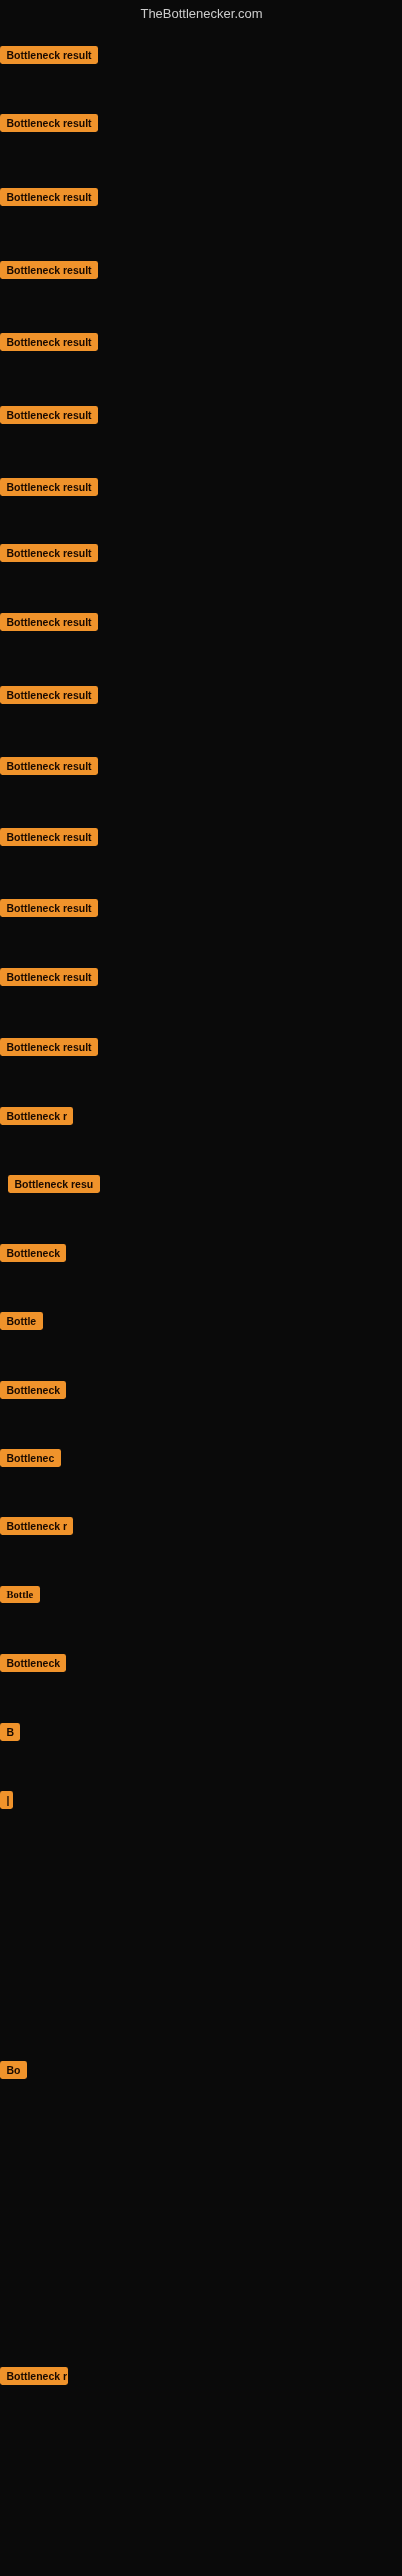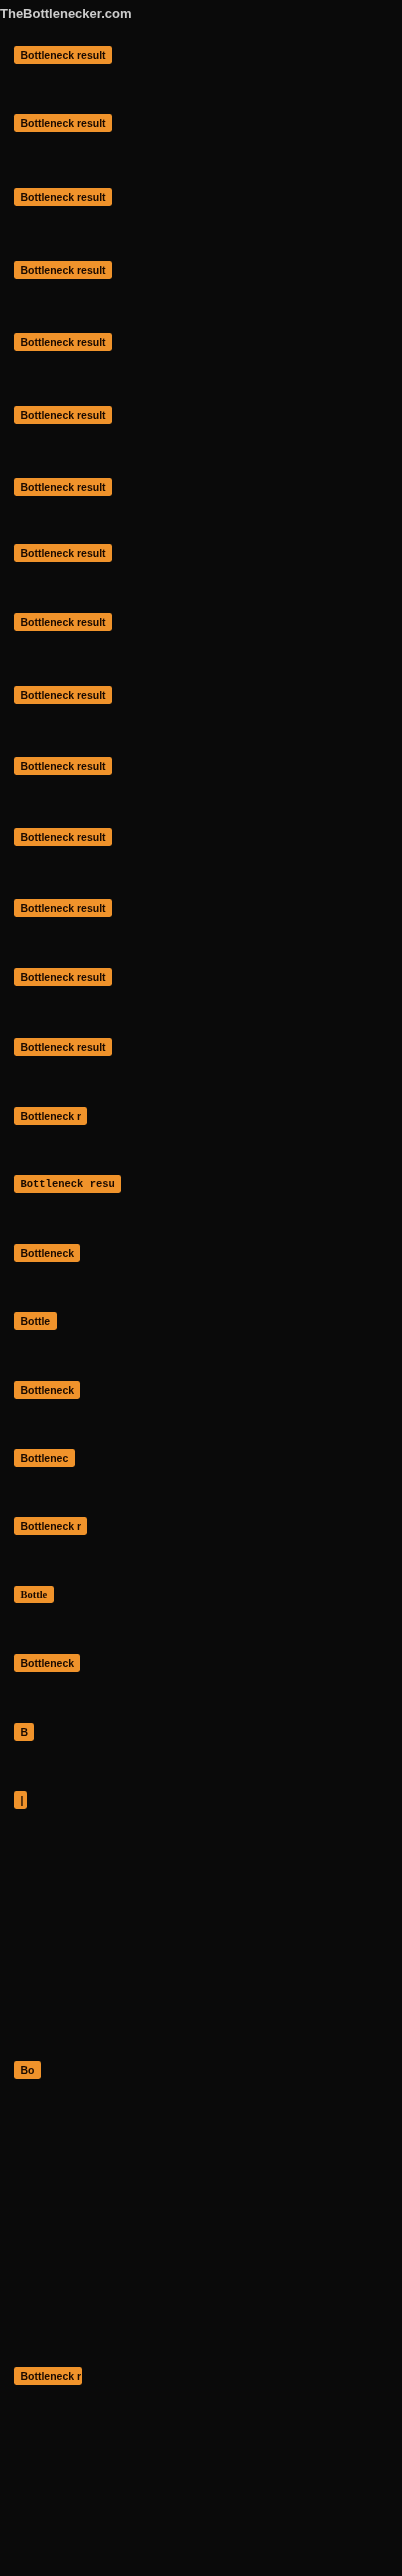--- a/index.html
+++ b/index.html
@@ -8,29 +8,29 @@
       box-sizing: border-box;
     }
     body {
       width: 403px;
       min-height: 2576px;
       background-color: #0a0a0a;
       font-family: Arial, sans-serif;
       position: relative;
     }
     .site-title {
+      text-align: center;
       color: #cccccc;
       font-size: 13px;
       padding: 6.4px 0;
-      font-weight: bold;
+      font-weight: normal;
     }
     .bottleneck-item {
       position: absolute;
       left: 0;
-      margin-left: 14px;
     }
     .bottleneck-badge {
       background-color: #f0932b;
       color: #1a0a00;
       font-size: 10.5px;
       font-weight: bold;
       padding: 3.2px 6.4px;
       border-radius: 2.4px;
       display: inline-block;
       white-space: nowrap;
@@ -54,21 +54,21 @@
     <div class="bottleneck-item" style="top: 478px; left: 0px;"><div class="bottleneck-badge" style="max-width: 148px;">Bottleneck result</div></div>
     <div class="bottleneck-item" style="top: 544px; left: 0px;"><div class="bottleneck-badge" style="max-width: 151px;">Bottleneck result</div></div>
     <div class="bottleneck-item" style="top: 613px; left: 0px;"><div class="bottleneck-badge" style="max-width: 148px;">Bottleneck result</div></div>
     <div class="bottleneck-item" style="top: 686px; left: 0px;"><div class="bottleneck-badge" style="max-width: 146px;">Bottleneck result</div></div>
     <div class="bottleneck-item" style="top: 757px; left: 0px;"><div class="bottleneck-badge" style="max-width: 143px;">Bottleneck result</div></div>
     <div class="bottleneck-item" style="top: 828px; left: 0px;"><div class="bottleneck-badge" style="max-width: 141px;">Bottleneck result</div></div>
     <div class="bottleneck-item" style="top: 899px; left: 0px;"><div class="bottleneck-badge" style="max-width: 139px;">Bottleneck result</div></div>
     <div class="bottleneck-item" style="top: 968px; left: 0px;"><div class="bottleneck-badge" style="max-width: 137px;">Bottleneck result</div></div>
     <div class="bottleneck-item" style="top: 1038px; left: 0px;"><div class="bottleneck-badge" style="max-width: 133px;">Bottleneck result</div></div>
     <div class="bottleneck-item" style="top: 1107px; left: 0px;"><div class="bottleneck-badge" style="max-width: 127px;">Bottleneck r</div></div>
-    <div class="bottleneck-item" style="top: 1175px; left: 0px; font-family: Liberation Mono, monospace;"><div class="bottleneck-badge" style="max-width: 121px;">Bottleneck resu</div></div>
+    <div class="bottleneck-item" style="top: 1175px; left: 8px;"><div class="bottleneck-badge" style="max-width: 121px;">Bottleneck resu</div></div>
     <div class="bottleneck-item" style="top: 1244px; left: 0px;"><div class="bottleneck-badge" style="max-width: 113px;">Bottleneck</div></div>
     <div class="bottleneck-item" style="top: 1312px; left: 0px;"><div class="bottleneck-badge" style="max-width: 97px;">Bottle</div></div>
     <div class="bottleneck-item" style="top: 1381px; left: 0px;"><div class="bottleneck-badge" style="max-width: 105px;">Bottleneck</div></div>
     <div class="bottleneck-item" style="top: 1449px; left: 0px;"><div class="bottleneck-badge" style="max-width: 95px;">Bottlenec</div></div>
     <div class="bottleneck-item" style="top: 1517px; left: 0px;"><div class="bottleneck-badge" style="max-width: 103px;">Bottleneck r</div></div>
     <div class="bottleneck-item" style="top: 1586px; left: 0px;"><div class="bottleneck-badge" style="max-width: 81px; font-family: Liberation Serif, serif;">Bottle</div></div>
     <div class="bottleneck-item" style="top: 1654px; left: 0px;"><div class="bottleneck-badge" style="max-width: 93px;">Bottleneck</div></div>
     <div class="bottleneck-item" style="top: 1723px; left: 0px;"><div class="bottleneck-badge" style="max-width: 34px;">B</div></div>
     <div class="bottleneck-item" style="top: 1791px; left: 0px;"><div class="bottleneck-badge" style="max-width: 11.3px;">|</div></div>
     <div class="bottleneck-item" style="top: 2061px; left: 0px;"><div class="bottleneck-badge" style="max-width: 34px;">Bo</div></div>

